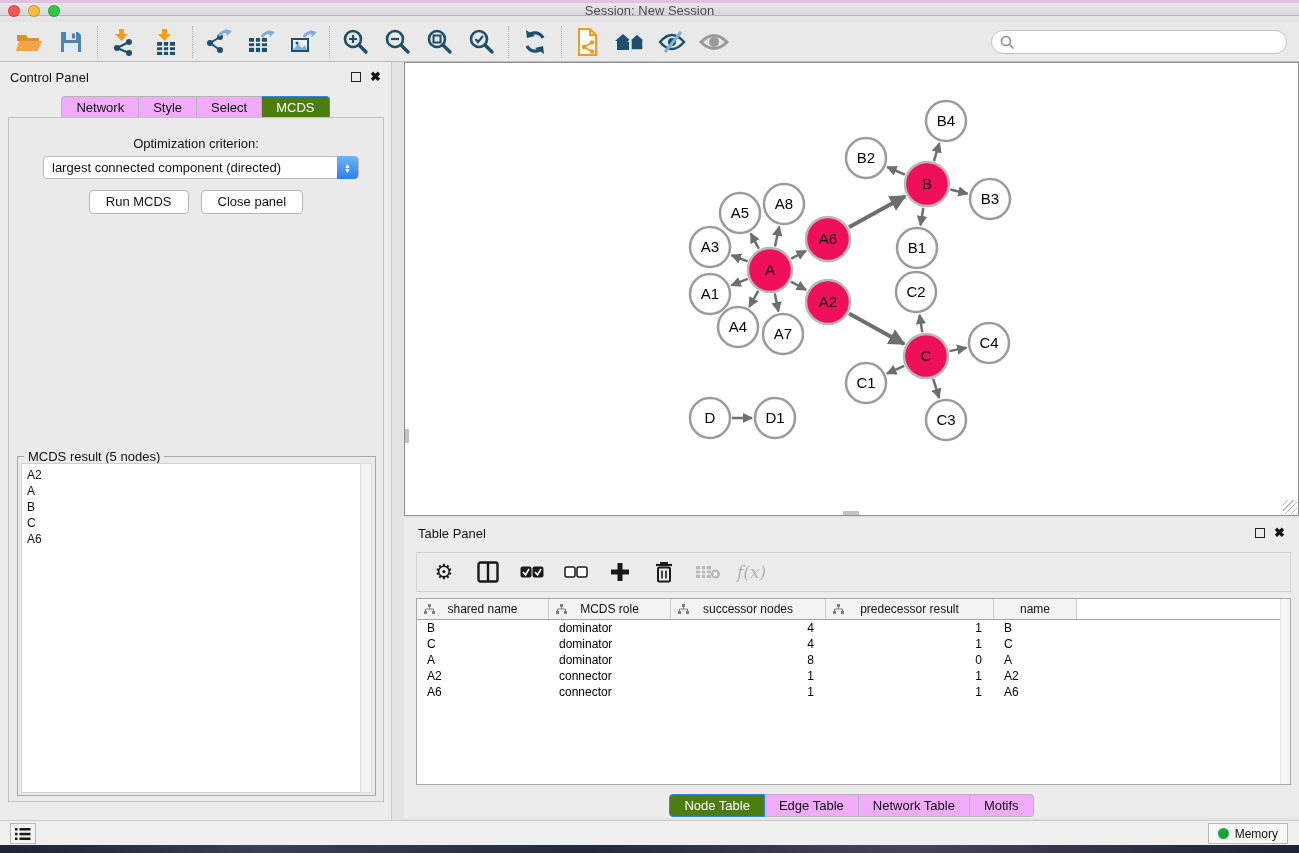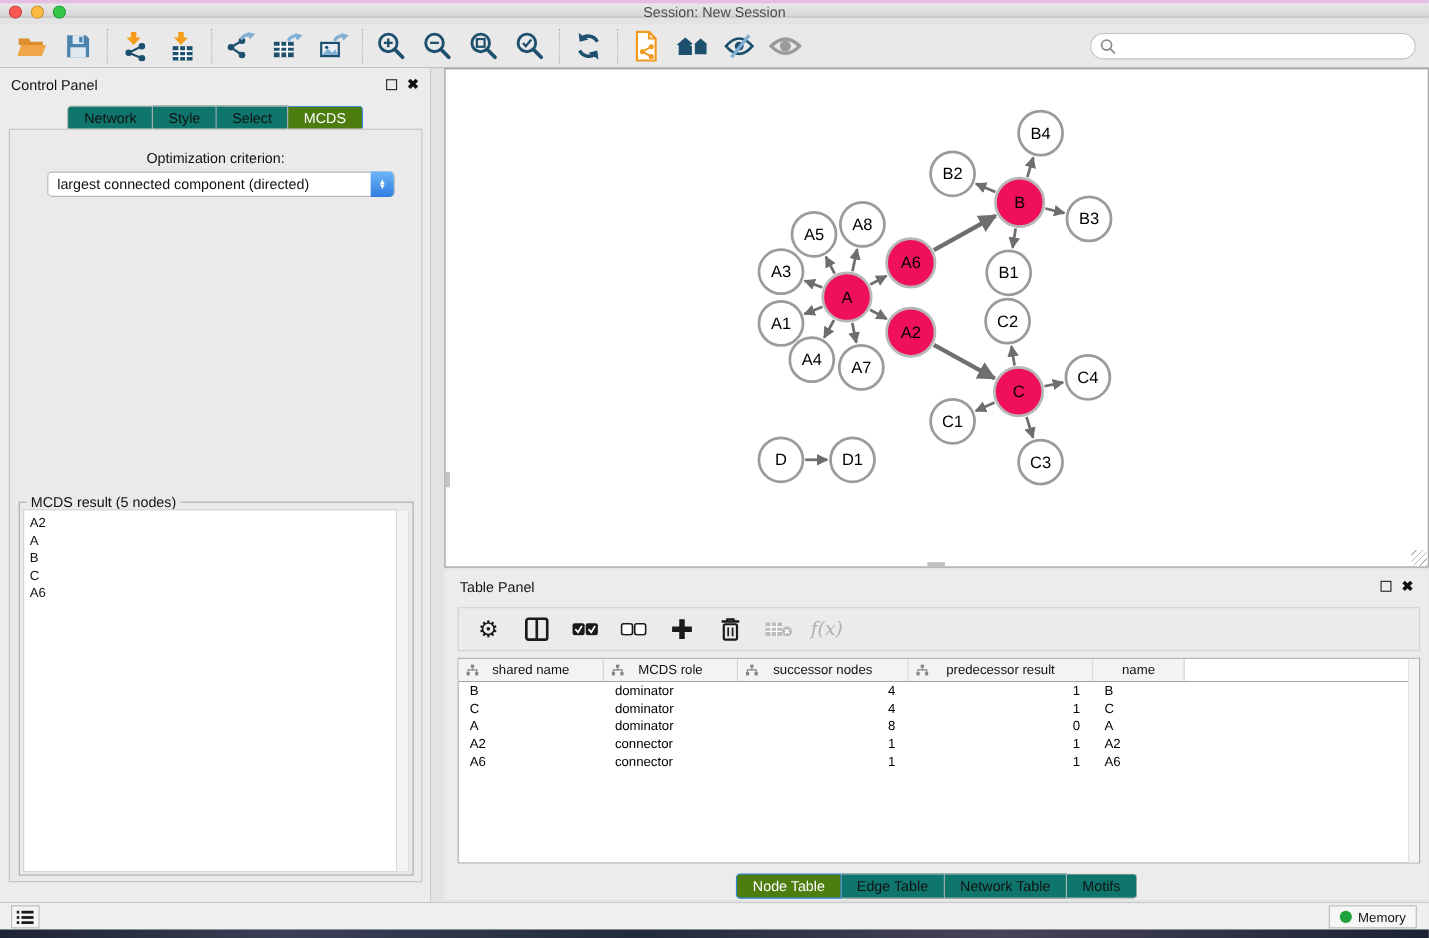--- a/index.html
+++ b/index.html
@@ -27,21 +27,21 @@
   #search-icon-svg { position:absolute; left:9px; top:5px; }
 
   
   #control-panel { left:0; top:62px; width:392px; height:758px; background:#ececec; border-right:1px solid #c9c9c9; }
   .panel-head { height:30px; display:flex; align-items:center; padding:0 10px; }
   .panel-title { font-size:13px; color:#111; }
   .panel-head .winbtns { margin-left:auto; display:flex; gap:9px; align-items:center; }
   .float-box { width:10px; height:10px; border:1.5px solid #222; }
   .close-x { font-size:13px; font-weight:bold; color:#111; line-height:10px; }
   .seg-row { display:flex; justify-content:center; margin-top:4px; }
-  .seg-tab { font-size:13px; color:#111; background:#0f766e; border:1px solid #b5b5b5; border-left:none;
+  .seg-tab { font-size:13px; color:#111; background:#f0abfc; border:1px solid #b5b5b5; border-left:none;
     padding:2px 14px; line-height:17px; }
   .seg-tab:first-child { border-left:1px solid #b5b5b5; border-radius:4px 0 0 4px; }
   .seg-tab:last-child { border-radius:0 4px 4px 0; }
   .seg-tab.active { background:#4d7c0f; border-color:#2f86e6; color:#fff; }
   #cp-content { position:absolute; left:8px; top:55px; width:376px; height:685px;
     border:1px solid #c2c2c2; background:#eaeaea; }
   #opt-label { text-align:center; font-size:13px; color:#111; margin-top:18px; }
   #opt-select { position:absolute; left:34px; top:38px; width:316px; height:23px; background:#fff;
     border:1px solid #b9b9b9; border-radius:4px; font-size:13px; color:#111;
     display:flex; align-items:center; padding-left:8px; }
@@ -272,20 +272,24 @@
     </div>
   <div id="cp-content">
     <div id="opt-select">
       <span>largest connected component (directed)</span>
       <span id="opt-spinner">
           <span>▲</span>
           <span>▼</span>
         </span>
     </div>
     <div id="opt-label">Optimization criterion:</div>
+    <div class="cp-buttons">
+      <button class="mac-btn">Run MCDS</button>
+      <button class="mac-btn">Close panel</button>
+    </div>
     <div id="mcds-fieldset">
       <span id="mcds-legend">MCDS result (5 nodes)</span>
       <div id="mcds-list">
           <div>A2</div>
           <div>A</div>
           <div>B</div>
           <div>C</div>
           <div>A6</div>
         </div>
       <div id="mcds-scroll"></div>

